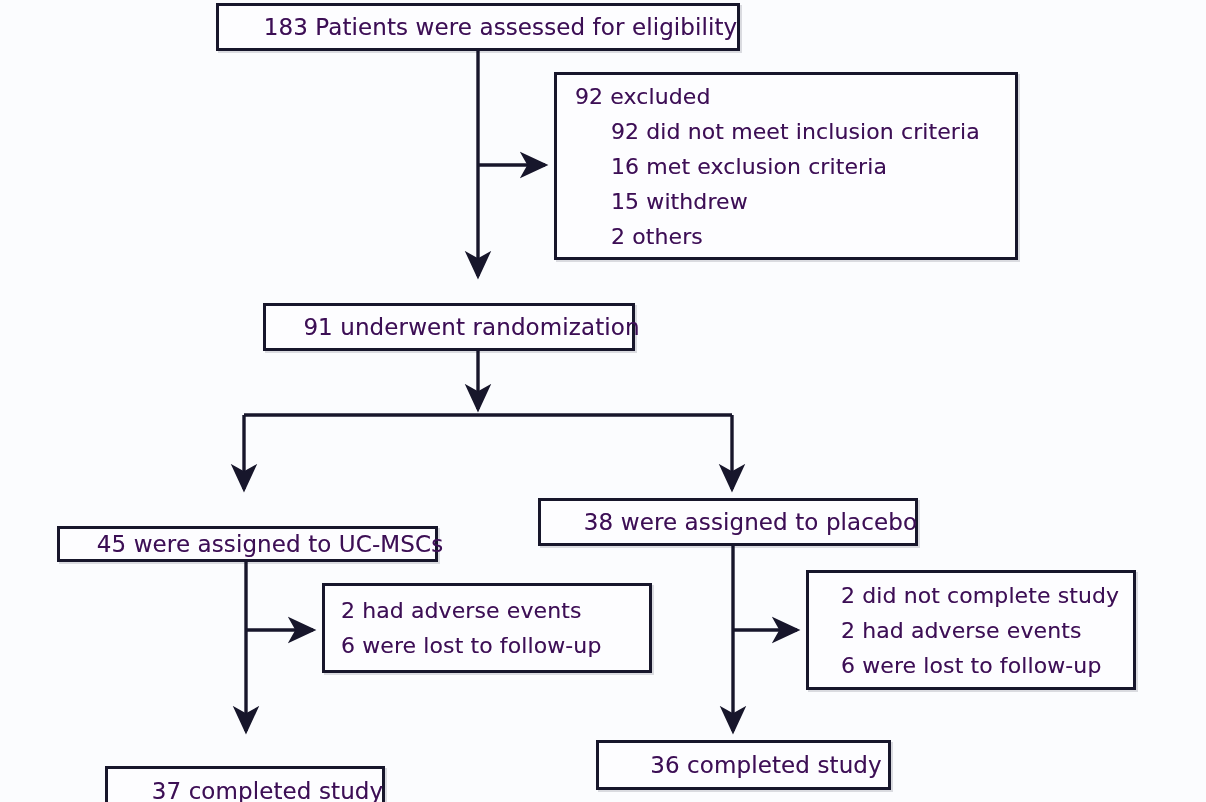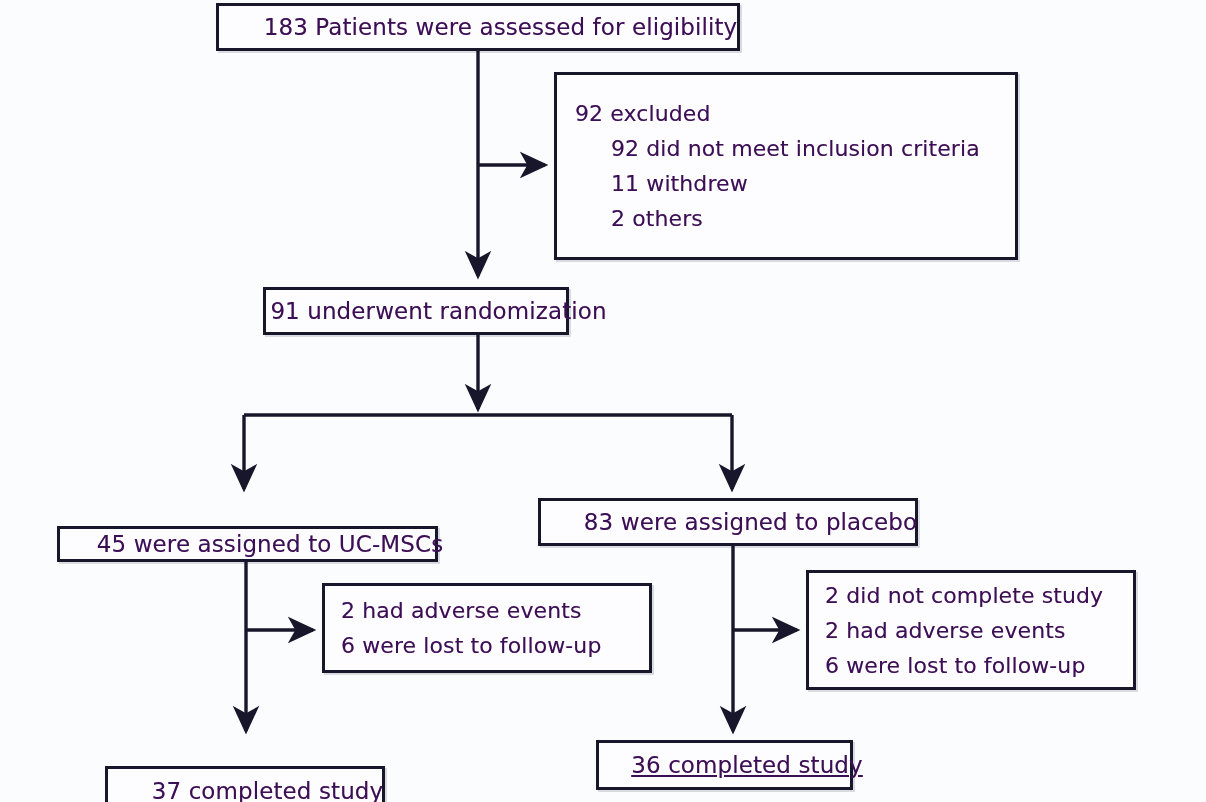--- a/index.html
+++ b/index.html
@@ -48,27 +48,27 @@
   
   .centered { align-items: center; padding-left: 45px; }
   .centered .line { text-align: center; }
 
   
   .leftal { align-items: flex-start; }
 
   
   #box-assessed   { left: 216px; top: 3px;   width: 524px; height: 48px; }
   #box-excluded   { left: 554px; top: 72px;  width: 464px; height: 188px; padding-left: 18px; }
-  #box-random     { left: 263px; top: 287px; width: 306px; height: 48px; }
+  #box-random     { left: 263px; top: 303px; width: 372px; height: 48px; }
   #box-ucmsc      { left: 57px;  top: 526px; width: 381px; height: 36px; }
   #box-placebo    { left: 538px; top: 498px; width: 380px; height: 48px; }
   #box-drop-left  { left: 322px; top: 583px; width: 330px; height: 90px; padding-left: 16px; }
-  #box-drop-right { left: 806px; top: 570px; width: 330px; height: 120px; padding-left: 16px; }
+  #box-drop-right { left: 806px; top: 570px; width: 330px; height: 120px; padding-left: 32px; }
   #box-comp-left  { left: 105px; top: 766px; width: 280px; height: 50px; }
-  #box-comp-right { left: 596px; top: 740px; width: 257px; height: 50px; text-decoration: underline; }
+  #box-comp-right { left: 596px; top: 740px; width: 295px; height: 50px; }
 
   
   #box-assessed .line  { font-size: 23px; }
   #box-random .line    { font-size: 23px; }
   #box-ucmsc .line     { font-size: 23px; }
   #box-placebo .line   { font-size: 23px; }
   #box-comp-left .line { font-size: 23px; }
   #box-comp-right .line{ font-size: 23px; }
 
   #box-excluded .line    { font-size: 22px; line-height: 35px; }
@@ -112,34 +112,35 @@
     </g>
   </svg>
 
   <div class="fbox centered" id="box-assessed">
     <span class="line">183 Patients were assessed for eligibility</span>
   </div>
 
   <div class="fbox leftal" id="box-excluded">
     <span class="line">92 excluded</span>
     <span class="line indent">92 did not meet inclusion criteria</span>
-    <span class="line indent">11 withdrew</span>
+    <span class="line indent">16 met exclusion criteria</span>
+    <span class="line indent">15 withdrew</span>
     <span class="line indent">2 others</span>
   </div>
 
   <div class="fbox centered" id="box-random">
     <span class="line">91 underwent randomization</span>
   </div>
 
   <div class="fbox centered" id="box-ucmsc">
     <span class="line">45 were assigned to UC-MSCs</span>
   </div>
 
   <div class="fbox centered" id="box-placebo">
-    <span class="line">83 were assigned to placebo</span>
+    <span class="line">38 were assigned to placebo</span>
   </div>
 
   <div class="fbox leftal" id="box-drop-left">
     <span class="line">2 had adverse events</span>
     <span class="line">6 were lost to follow-up</span>
   </div>
 
   <div class="fbox leftal" id="box-drop-right">
     <span class="line">2 did not complete study</span>
     <span class="line">2 had adverse events</span>

